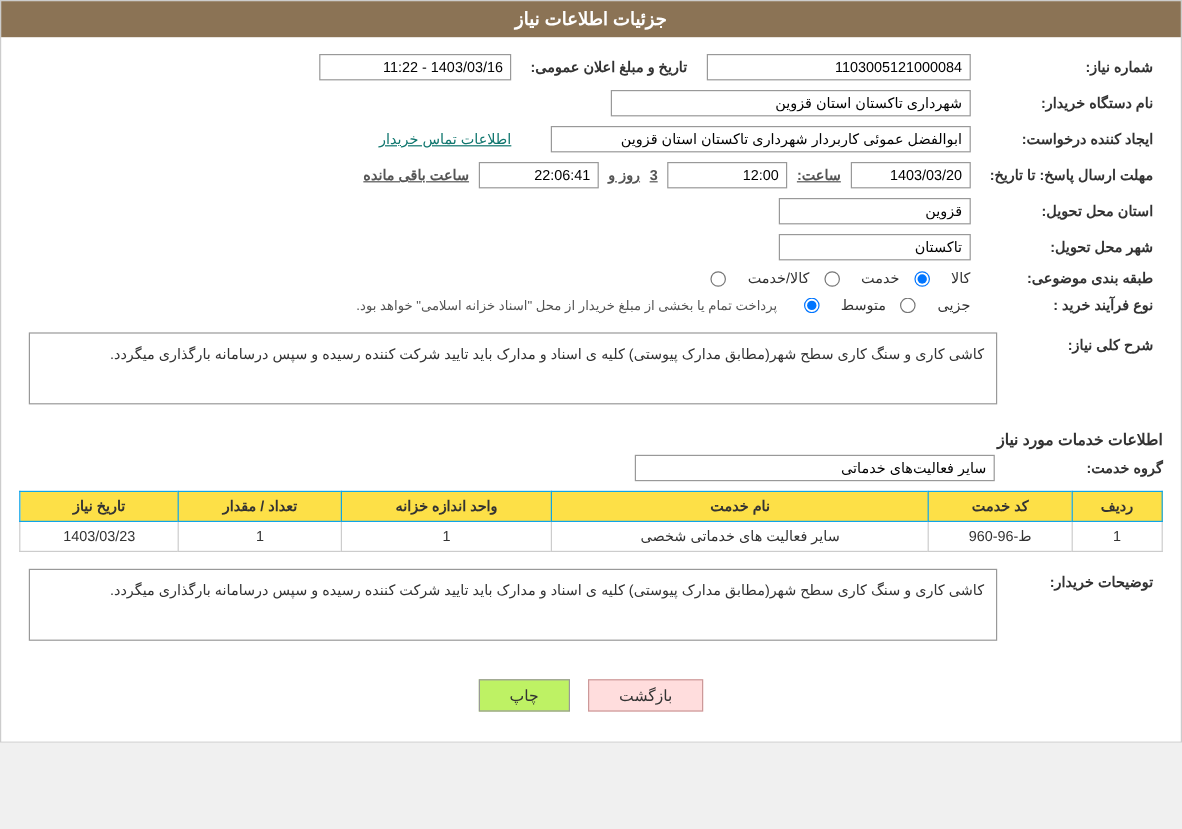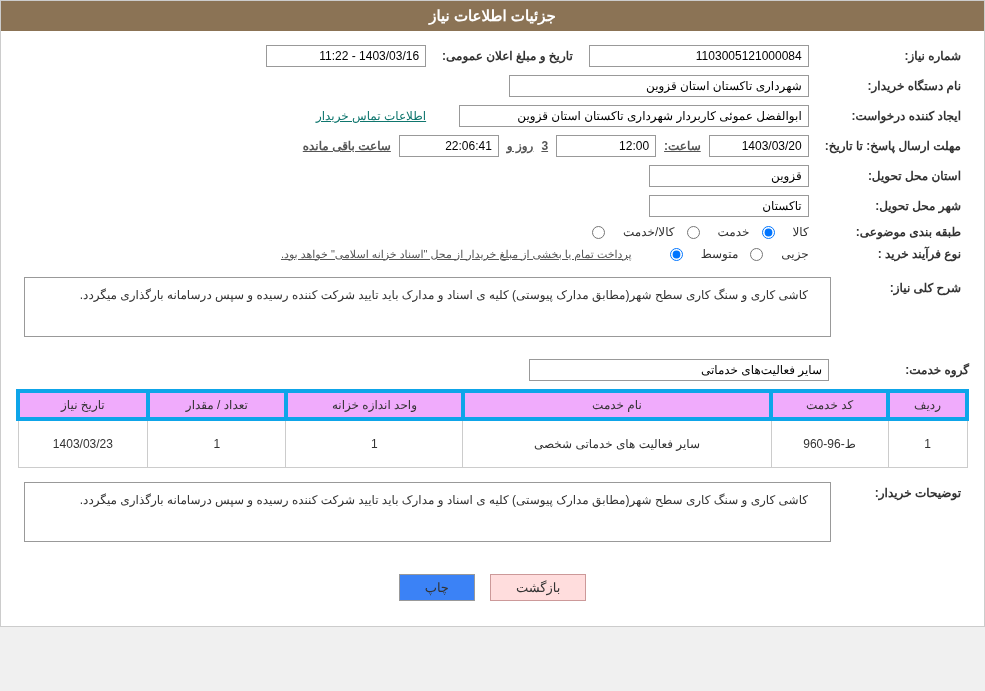--- a/index.html
+++ b/index.html
@@ -59,62 +59,62 @@
     .input-field.narrow { width: 100px; }
     .link-blue { color: #0f766e; cursor: pointer; text-decoration: underline; }
     .date-time-row {
       display: flex;
       align-items: center;
       gap: 8px;
     }
     .description-box {
       border: 1px solid #999;
       background: #fff;
-      padding: 8px 22px;
+      padding: 8px 10px;
       min-height: 60px;
       text-align: right;
       line-height: 1.6;
       font-size: 12px;
       margin-bottom: 10px;
       width: 100%;
     }
     .services-table {
       width: 100%;
       border-collapse: collapse;
       margin-bottom: 10px;
       font-size: 12px;
     }
     .services-table th {
-      background: #f0abfc;
-      border: 4px solid #0ea5e9;
+      background: #fde047;
+      border: 1px solid #0ea5e9;
       padding: 5px 8px;
       text-align: center;
-      font-weight: normal;
+      font-weight: bold;
     }
     .services-table td {
       border: 1px solid #ccc;
-      padding: 16px 8px;
+      padding: 5px 8px;
       text-align: center;
     }
     .services-table tr:nth-child(even) td { background: #f9f9f9; }
     .buttons-row {
       display: flex;
       justify-content: center;
       gap: 15px;
       padding: 10px 0 15px 0;
     }
     .btn {
       padding: 5px 25px;
       font-family: Tahoma, Arial, sans-serif;
       font-size: 13px;
       cursor: pointer;
       border: 1px solid #999;
     }
     .btn-print {
-      background: #3b82f6;
+      background: #bef264;
       color: #333;
       border-color: #999;
     }
     .btn-back {
       background: #ffdddd;
       color: #333;
       border-color: #cc9999;
     }
     .radio-group {
       display: flex;
@@ -241,38 +241,39 @@
         <td colspan="3">
           <div class="radio-group" style="flex-wrap:wrap;">
             <label class="radio-item">
               <span>جزیی</span>
               <input type="radio" name="process" style="">
             </label>
             <label class="radio-item">
               <span>متوسط</span>
               <input type="radio" name="process" checked="" style="">
             </label>
-            <span style="color:#555; font-size:11px; margin-right:26px;text-decoration:underline;">پرداخت تمام یا بخشی از مبلغ خریدار از محل "اسناد خزانه اسلامی" خواهد بود.</span>
+            <span style="color:#555; font-size:11px; margin-right:10px;">پرداخت تمام یا بخشی از مبلغ خریدار از محل "اسناد خزانه اسلامی" خواهد بود.</span>
           </div>
         </td>
       </tr>
     </tbody>
       </table>
 
     <table class="info-table">
       <tbody>
           <tr>
         <td class="label-cell" style="vertical-align:top; padding-top:8px;">شرح کلی نیاز:</td>
         <td>
           <div class="description-box">کاشی کاری و سنگ کاری سطح شهر(مطابق مدارک پیوستی) کلیه ی اسناد و مدارک باید تایید شرکت کننده رسیده و سپس درسامانه بارگذاری میگردد.</div>
         </td>
       </tr>
     </tbody>
       </table>
 
+    <div class="services-info-title">اطلاعات خدمات مورد نیاز</div>
 
     <div class="group-row">
       <span class="label-cell" style="font-weight:bold;">گروه خدمت:</span>
       <input class="input-field" style="width: 300px;" type="text" readonly="" value="سایر فعالیت‌های خدماتی">
     </div>
 
     <table class="services-table">
       <thead>
         <tr>
           <th>ردیف</th>

